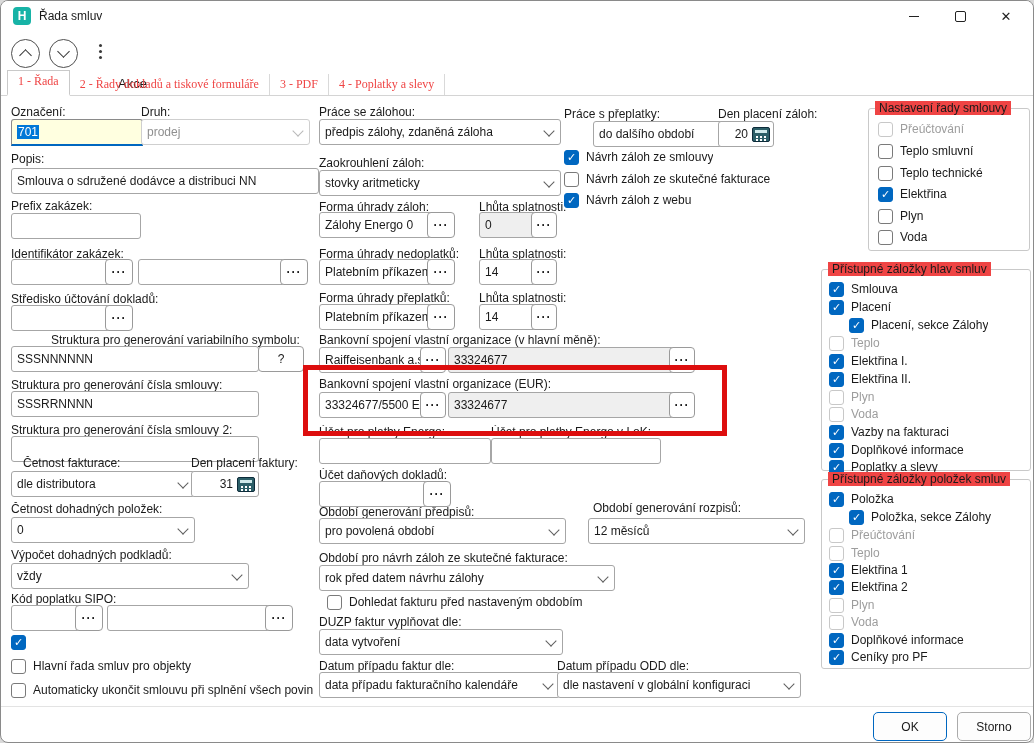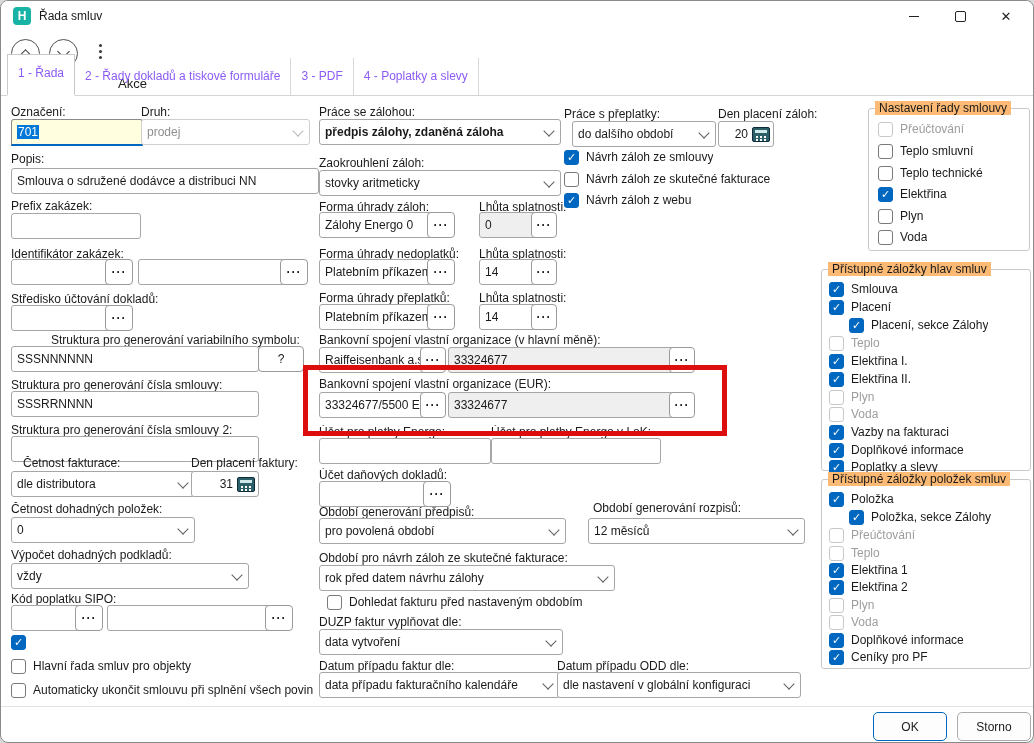--- a/index.html
+++ b/index.html
@@ -18,21 +18,21 @@
   .circbtn{position:absolute;width:27px;height:27px;border:1px solid #4f4f4f;border-radius:50%;
            display:flex;align-items:center;justify-content:center;background:#fff;}
   .chevu,.chevd{width:8px;height:8px;border-right:1.6px solid #333;border-bottom:1.6px solid #333;}
   .chevu{transform:rotate(-135deg);margin-top:4px;}
   .chevd{transform:rotate(45deg);margin-top:-4px;}
   .kebab{position:absolute;display:flex;flex-direction:column;gap:3px;}
   .kebab i{width:3px;height:3px;border-radius:50%;background:#3a3a3a;}
   .menulbl{position:absolute;font-size:13px;}
   
   .tabbar{position:absolute;left:0;top:72px;right:0;height:22px;border-bottom:1px solid #d4d4d4;display:flex;align-items:flex-end;padding-left:6px;}
-  .tab{height:21px;line-height:21px;padding:8px 10px;border-right:1px solid #d9d9d9;color:#8b5cf6;white-space:nowrap;}
+  .tab{height:21px;line-height:21px;padding:0 10px;border-right:1px solid #d9d9d9;color:#ef4444;white-space:nowrap;font-family:Liberation Serif, serif;}
   .tab.active{background:#fff;border:1px solid #c9c9c9;border-bottom:2px solid #fff;height:23px;line-height:21px;margin-bottom:-1px;}
   
   .lbl{position:absolute;height:14px;white-space:nowrap;overflow:hidden;}
   .inp,.sel{position:absolute;height:24px;border:1px solid #a6a6a6;border-radius:3px;background:#fff;
             display:flex;align-items:center;padding:0 5px;overflow:hidden;white-space:nowrap;}
   .inp.gray{background:#efefef;}
   .sel .val{flex:1;overflow:hidden;white-space:nowrap;}
   .chev{width:7px;height:7px;border-right:1.4px solid #5f5f5f;border-bottom:1.4px solid #5f5f5f;
         transform:rotate(45deg);margin:-3px 2px 0 4px;flex:none;}
   .sel.dis{border-color:#cfcfcf;color:#8f8f8f;}
@@ -51,21 +51,21 @@
   
   .cbrow{position:absolute;display:flex;align-items:center;gap:7px;height:16px;white-space:nowrap;overflow:hidden;}
   .cbbox{width:15px;height:15px;border:1px solid #7a7a7a;border-radius:3px;background:#fff;flex:none;
          display:flex;align-items:center;justify-content:center;box-sizing:border-box;}
   .cbrow.checked .cbbox{background:#0067c0;border-color:#0067c0;}
   .cbrow.checked .cbbox::after{content:"✓";color:#fff;font-size:11px;line-height:1;}
   .cbrow.disabled .cbbox{border-color:#c8c8c8;}
   .cbrow.disabled .cblab{color:#9d9d9d;}
   
   .grp{position:absolute;border:1px solid #c9c9c9;border-radius:3px;}
-  .grptitle{position:absolute;background:#fdba74;padding:0 4px;white-space:nowrap;}
+  .grptitle{position:absolute;background:#ef4444;padding:0 4px;white-space:nowrap;}
   
   .footline{position:absolute;left:0;right:0;top:705px;height:1px;background:#e3e3e3;}
   .btn{position:absolute;height:27px;border:1px solid #ababab;border-radius:5px;background:#fdfdfd;
        display:flex;align-items:center;justify-content:center;font-size:12px;}
   .btn.default{border-color:#0067c0;}
   
   .annot{position:absolute;border:5px solid #dd0e0e;z-index:60;pointer-events:none;}
 </style>
 </head>
 <body>
@@ -211,21 +211,21 @@
   <div class="cbrow unchecked" style="left:10px;top:657px;justify-content:center;">
       <span class="cbbox"></span>
       <span class="cblab">Hlavní řada smluv pro objekty</span>
     </div>
   <div class="cbrow unchecked" style="left:10px;top:681px;width:302px;">
       <span class="cbbox"></span>
       <span class="cblab">Automaticky ukončit smlouvu při splnění všech povinn</span>
     </div>
 
   <div class="lbl" style="left:318px;top:104px;">Práce se zálohou:</div>
-  <div class="sel" style="left:318px;top:118px;width:230px;font-weight:bold;">
+  <div class="sel" style="left:318px;top:118px;width:230px;">
       <span class="val">předpis zálohy, zdaněná záloha</span>
       <span class="chev"></span>
     </div>
 
   <div class="lbl" style="left:318px;top:155px;">Zaokrouhlení záloh:</div>
   <div class="sel" style="left:318px;top:169px;width:230px;">
       <span class="val">stovky aritmeticky</span>
       <span class="chev"></span>
     </div>
 
@@ -352,21 +352,21 @@
       <span class="val">data případu fakturačního kalendáře</span>
       <span class="chev"></span>
     </div>
   <div class="lbl" style="left:556px;top:658px;">Datum případu ODD dle:</div>
   <div class="sel" style="left:556px;top:671px;width:232px;">
       <span class="val">dle nastavení v globální konfiguraci</span>
       <span class="chev"></span>
     </div>
 
   <div class="lbl" style="left:563px;top:106px;">Práce s přeplatky:</div>
-  <div class="sel" style="left:571px;top:120px;width:132px;justify-content:flex-end;">
+  <div class="sel" style="left:592px;top:120px;width:132px;justify-content:flex-end;">
       <span class="val">do dalšího období</span>
       <span class="chev"></span>
     </div>
   <div class="lbl" style="left:717px;top:106px;">Den placení záloh:</div>
   <div class="inp day" style="left:717px;top:120px;width:46px;">
       <span>20</span>
       <span class="calc"></span>
     </div>
 
   <div class="cbrow checked" style="left:563px;top:148px;">

